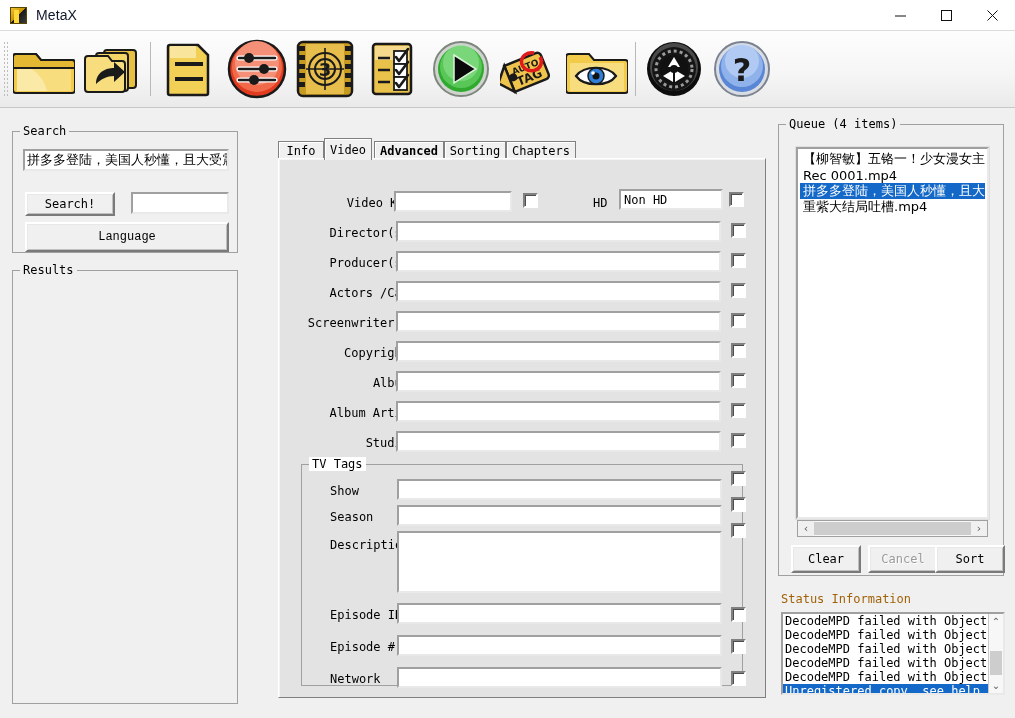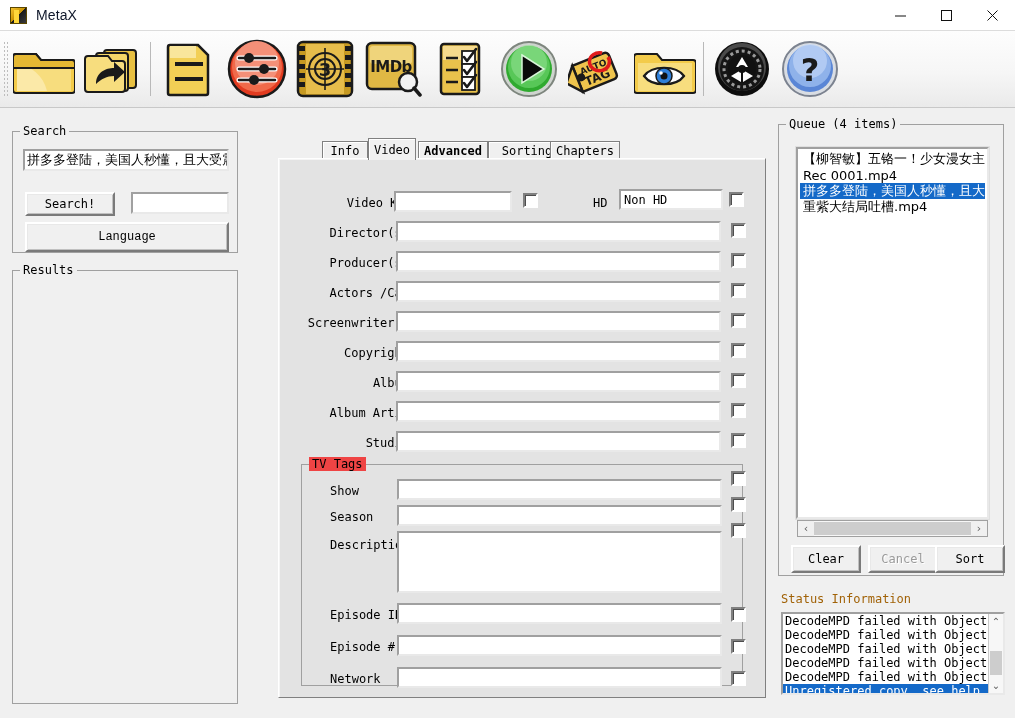--- a/index.html
+++ b/index.html
@@ -154,35 +154,34 @@
   .tab {
     position: absolute; top: 3px; height: 18px;
     background: #f0f0f0;
     border: 1px solid #808080;
     border-bottom: none;
     font-family: "DejaVu Sans Mono", monospace;
     font-size: 12px; color: #000;
     display: flex; align-items: center; justify-content: center;
     padding: 0 6px; cursor: default;
     box-shadow: inset 1px 1px 0 #ffffff;
-    margin-left: 44px;
   }
   .tab.active {
     top: 0; height: 22px; background: #f0f0f0; z-index: 5;
     border-color: #808080; font-size: 12px;
   }
   #tabpage {
     position: absolute; left: 0; top: 20px; width: 488px; height: 540px;
     background: #e3e3e3;
     border: 1px solid;
     border-color: #ffffff #808080 #808080 #ffffff;
     box-shadow: inset 1px 1px 0 #f5f5f5;
   }
   #tvtags-group { left: 22px; top: 305px; width: 442px; height: 222px; }
-  #tvtags-group > .glabel { background: #ef4444; }
+  #tvtags-group > .glabel { background: #ffffff; }
   
   #queue-group { left: 778px; top: 124px; width: 226px; height: 452px; }
   #queue-list { left: 17px; top: 22px; width: 193px; height: 372px; }
   #queue-items { position: absolute; left: 2px; top: 2px; right: 2px; top: 2px; }
   .qitem {
     height: 16px; font-size: 13px; padding-left: 3px;
     display: flex; align-items: center; white-space: nowrap; overflow: hidden;
     font-family: "DejaVu Sans", "Liberation Sans", sans-serif;
     color: #000;
   }
@@ -340,31 +339,20 @@
         </g>
         <circle cx="29" cy="29" r="16" fill="none" stroke="#1a1a1a" stroke-width="2"></circle>
         <circle cx="29" cy="29" r="10" fill="none" stroke="#1a1a1a" stroke-width="2"></circle>
         <line x1="29" y1="8" x2="29" y2="50" stroke="#1a1a1a" stroke-width="1.6"></line>
         <line x1="10" y1="29" x2="48" y2="29" stroke="#1a1a1a" stroke-width="1.6"></line>
         <text x="29" y="36" font-family="DejaVu Sans" font-size="18" font-weight="bold" fill="#1a1a1a" text-anchor="middle">3</text>
       </svg>
     </span>
   </div>
 
-  <div class="tbtn">
-    <span>
-      <svg width="58" height="58" viewBox="0 0 58 58">
-        <rect x="3" y="3" width="48" height="46" rx="5" fill="#e0b844" stroke="#1a1a1a" stroke-width="2.5"></rect>
-        <rect x="6" y="6" width="42" height="18" rx="3" fill="#f4dd8e" opacity=".75"></rect>
-        <text x="27" y="32" font-family="DejaVu Sans" font-size="15" font-weight="bold" fill="#1a1a1a" text-anchor="middle" style="letter-spacing:-.5px">IMDb</text>
-        <circle cx="44" cy="42" r="9" fill="#f2f2f2" stroke="#1a1a1a" stroke-width="2.5"></circle>
-        <line x1="50" y1="48" x2="56" y2="55" stroke="#1a1a1a" stroke-width="3.5" stroke-linecap="round"></line>
-      </svg>
-    </span>
-  </div>
 
   <div class="tbtn">
     <span>
       <svg width="46" height="56" viewBox="0 0 46 56">
         <rect x="3" y="3" width="38" height="50" rx="3" fill="#e9c24c" stroke="#1a1a1a" stroke-width="2.5"></rect>
         <rect x="5" y="5" width="34" height="14" fill="#f7e09f" opacity=".8"></rect>
         <g stroke="#1a1a1a" stroke-width="2.5">
           <line x1="8" y1="17" x2="20" y2="17"></line>
           <line x1="8" y1="29" x2="20" y2="29"></line>
           <line x1="8" y1="41" x2="20" y2="41"></line>
@@ -470,21 +458,21 @@
 
 <div class="group" id="results-group">
   <div class="glabel">Results</div>
 </div>
 
 <div id="center">
   <div id="tabstrip">
     <div class="tab" style="left:0px;   width:46px;">Info</div>
     <div class="tab active" style="left:46px;  width:48px;">Video</div>
     <div class="tab" style="left:96px;  width:70px;font-weight:bold;">Advanced</div>
-    <div class="tab" style="left:166px; width:78px;">Sorting</div>
+    <div class="tab" style="left:166px; width:62px;">Sorting</div>
     <div class="tab" style="left:228px; width:70px;">Chapters</div>
   </div>
 
   <div id="tabpage">
 
     <div class="lbl right" style="left:20px; top:36px; width:120px; height:16px;">Video Kind</div>
     <div class="combo" style="left:115px; top:32px; width:118px; height:21px;"></div>
     <div class="cbox" style="left:244px; top:34px;"></div>
 
     <div class="lbl" style="left:314px; top:36px; width:22px; height:16px;">HD</div>

